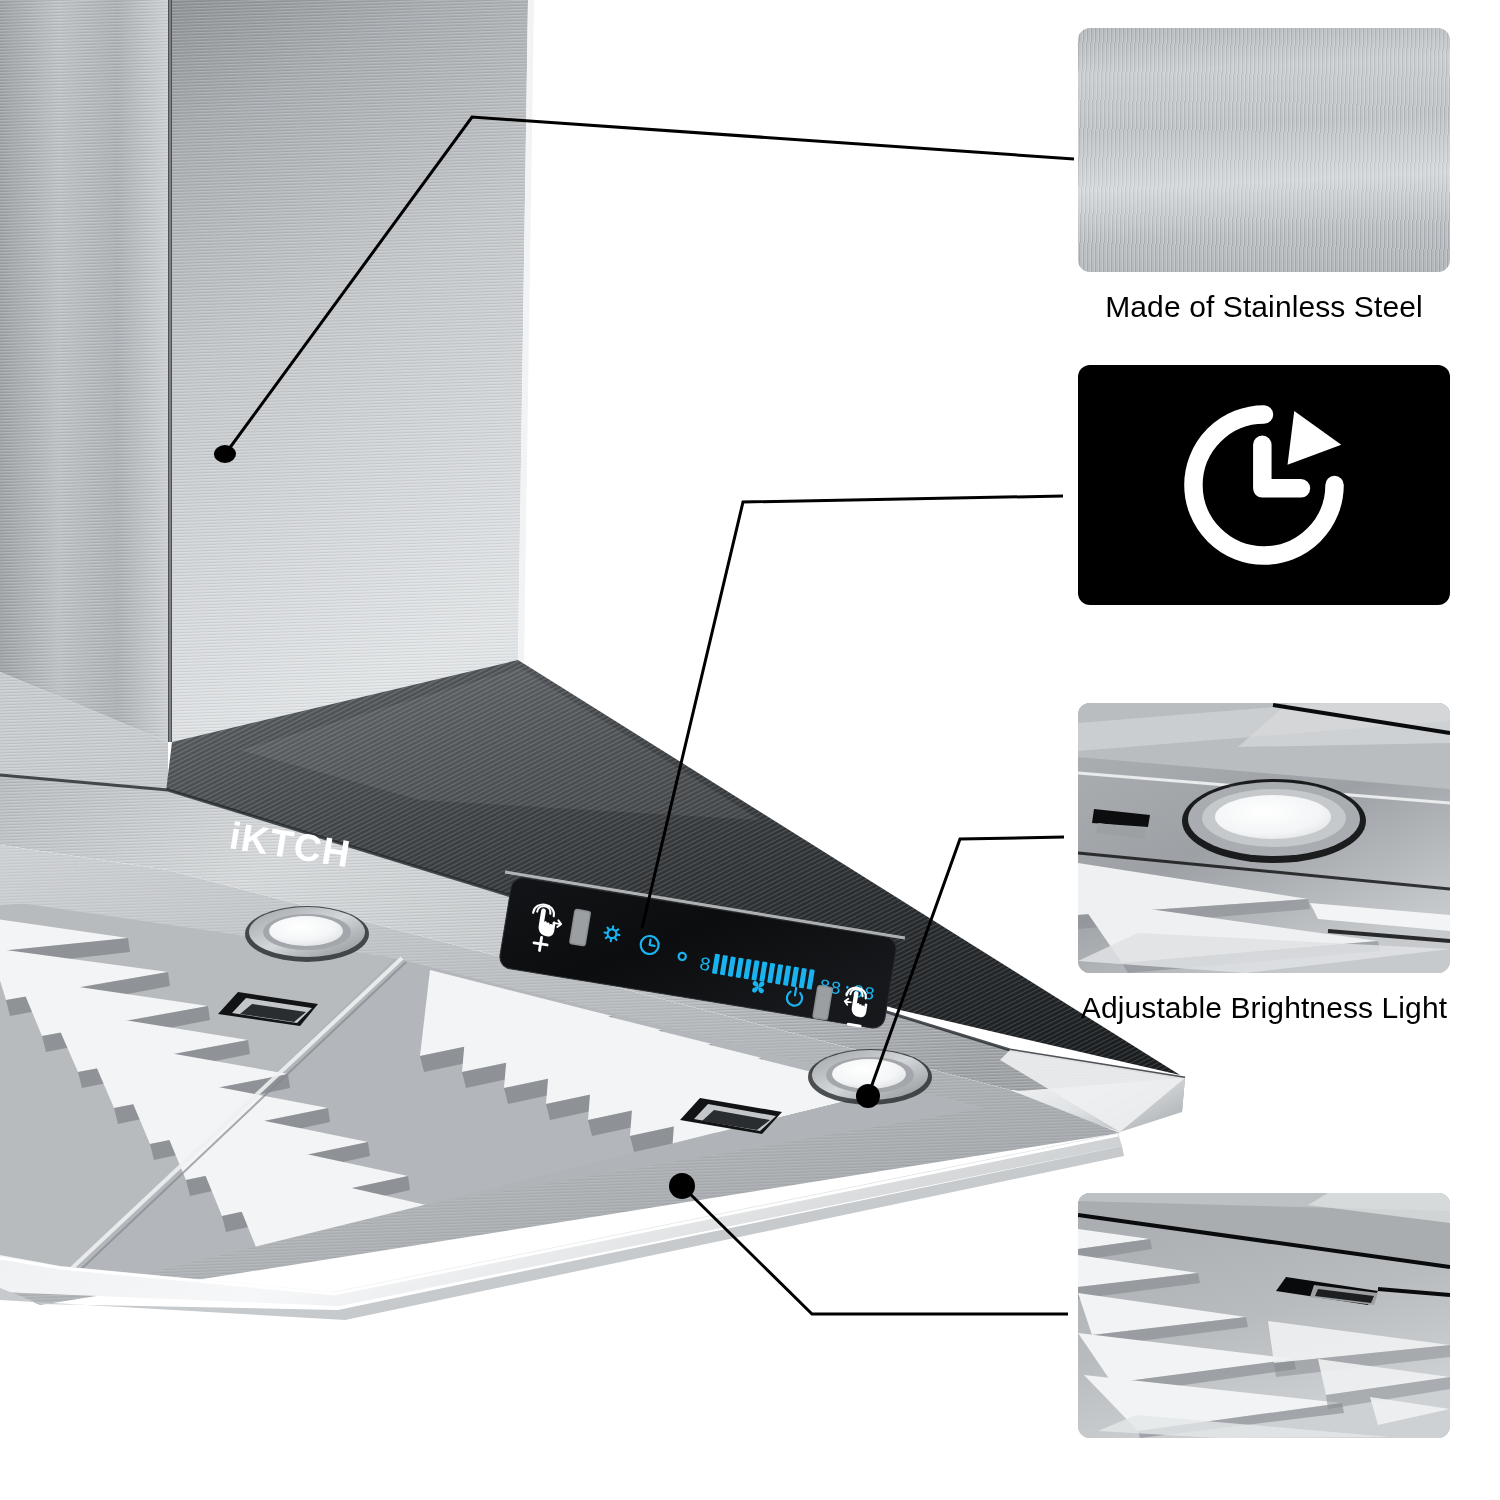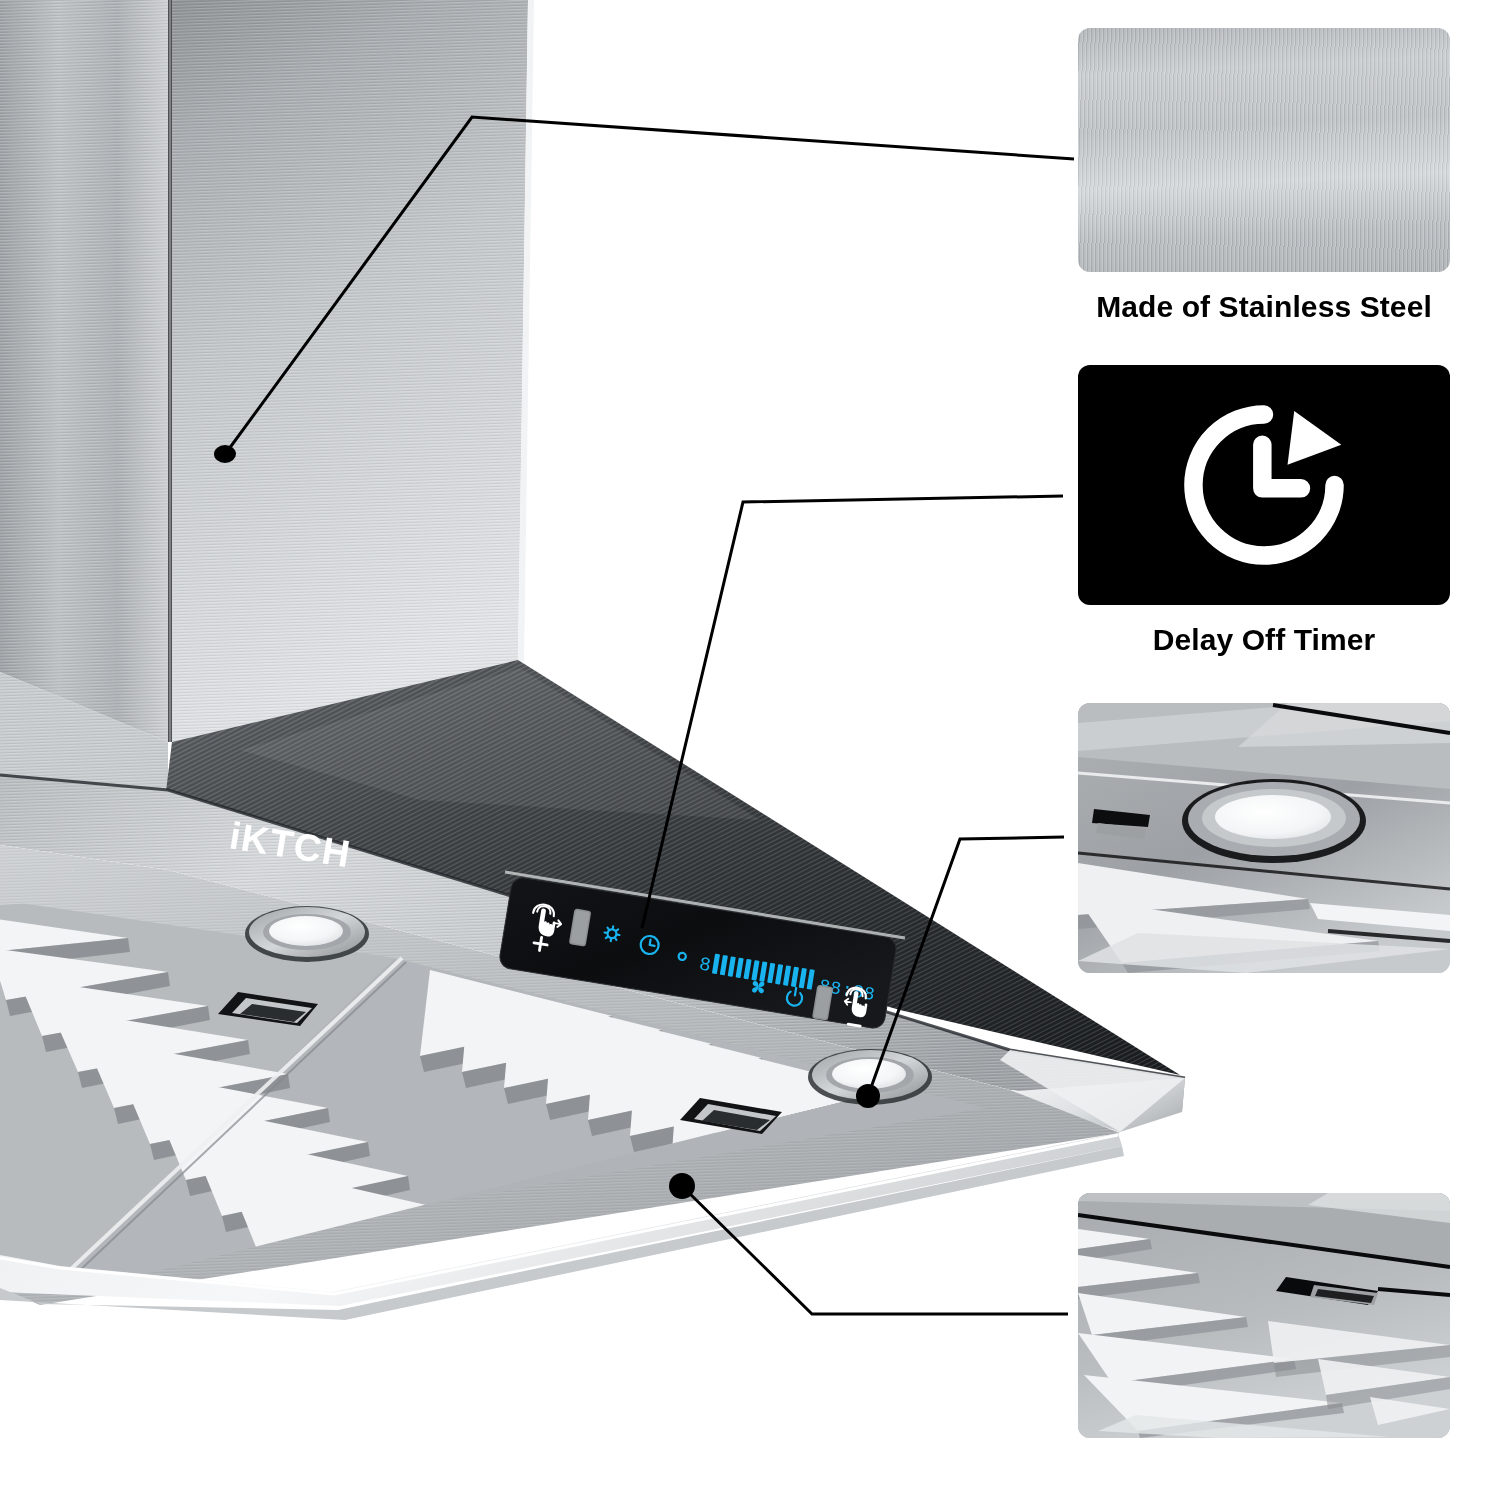--- a/index.html
+++ b/index.html
@@ -6,21 +6,21 @@
   body{width:1500px;height:1500px;position:relative;overflow:hidden;
        font-family:"Liberation Sans","DejaVu Sans",sans-serif;}
 
   #stage{position:absolute;left:0;top:0;width:1500px;height:1500px;background:#fff;}
 
   
   #product{position:absolute;left:0;top:0;width:1500px;height:1500px;}
   #product svg{position:absolute;left:0;top:0;}
 
   
-  .callout{position:absolute;width:420px;font-weight:bold;}
+  .callout{position:absolute;width:420px;}
   .card{width:372px;border-radius:12px;overflow:hidden;position:relative;
         box-shadow:0 0 0 0 rgba(0,0,0,0);}
   .card.steel{height:244px;
       background:
         repeating-linear-gradient(92deg, rgba(255,255,255,.30) 0px, rgba(255,255,255,.30) 1px,
                                   rgba(0,0,0,.04) 1px, rgba(0,0,0,.04) 2px,
                                   rgba(255,255,255,.16) 2px, rgba(255,255,255,.16) 4px),
         linear-gradient(177deg,#a9adb1 0%,#c3c7ca 18%,#b6babe 40%,#cfd3d6 62%,#b1b5b9 82%,#a5a9ad 100%);}
   .card.black{height:240px;background:#000;display:flex;align-items:center;justify-content:center;}
   .card.photo{height:270px;background:#b9bcbf;position:relative;}
@@ -377,21 +377,20 @@
     <div class="card black">
       <svg width="168" height="168" viewBox="0 0 100 100">
 
         <path d="M50 8 A42 42 0 1 0 92 50" fill="none" stroke="#ffffff" stroke-width="11" stroke-linecap="round"></path>
 
         <path d="M68 6 L96 26 L64 38 Z" fill="#ffffff"></path>
 
         <path d="M49 26 V52 H72" fill="none" stroke="#ffffff" stroke-width="11" stroke-linecap="round" stroke-linejoin="round"></path>
       </svg>
     </div>
-    <div class="caption">Delay Off Timer</div>
   </div>
 
   <div class="callout" style="left:1078px;top:703px;">
     <div class="card photo">
       <svg class="ph" viewBox="0 0 372 270" preserveAspectRatio="none">
         <defs>
           <linearGradient id="p3bg" x1="0" y1="0" x2="0.6" y2="1">
             <stop offset="0%" stop-color="#aeb2b5"></stop>
             <stop offset="55%" stop-color="#9da1a5"></stop>
             <stop offset="100%" stop-color="#c6cacd"></stop>
@@ -424,20 +423,21 @@
           <polygon points="0,212 230,196 232,206 0,226" fill="#8d9195" opacity=".65"></polygon>
           <polygon points="0,196 300,238 44,260" fill="#eef0f1"></polygon>
           <polygon points="44,260 300,238 302,248 50,270" fill="#8d9195" opacity=".65"></polygon>
           <polygon points="60,230 372,246 168,270 0,258" fill="#dfe2e4" opacity=".85"></polygon>
           <polygon points="232,200 372,212 372,228 240,216" fill="#f3f4f5"></polygon>
         </g>
         <polyline points="0,150 372,186" fill="none" stroke="#0c0d0e" stroke-width="3" opacity=".8"></polyline>
         <polyline points="250,228 372,238" fill="none" stroke="#0c0d0e" stroke-width="4" opacity=".85"></polyline>
       </svg>
     </div>
+    <div class="caption">Adjustable Brightness Light</div>
   </div>
 
   <div class="callout" style="left:1078px;top:1193px;">
     <div class="card photo2">
       <svg class="ph" viewBox="0 0 372 245" preserveAspectRatio="none">
         <defs>
           <linearGradient id="p4bg" x1="0" y1="0" x2="0.4" y2="1">
             <stop offset="0%" stop-color="#a7abaf"></stop>
             <stop offset="60%" stop-color="#b8bcbf"></stop>
             <stop offset="100%" stop-color="#cdd1d4"></stop>

